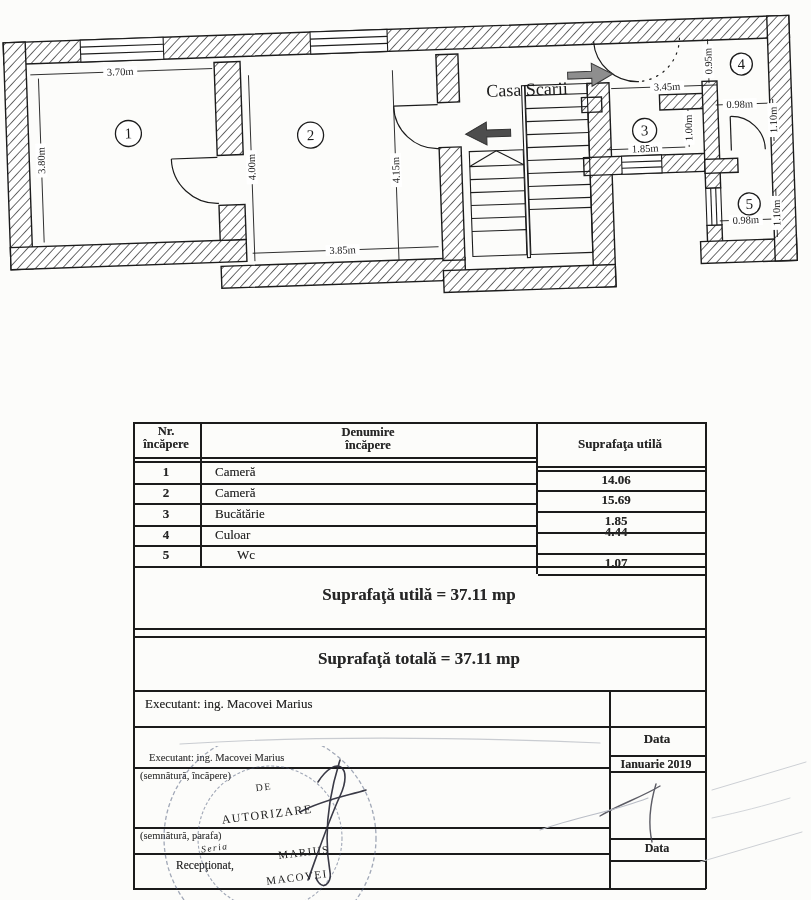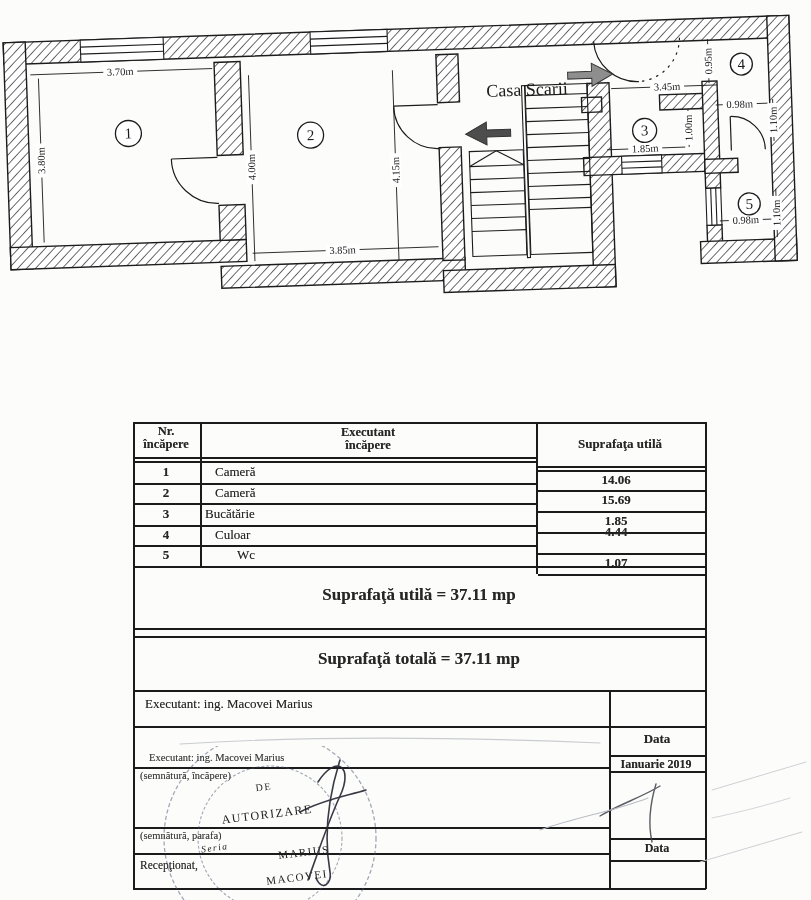--- a/index.html
+++ b/index.html
@@ -9,21 +9,21 @@
   svg text{font-family:"Liberation Serif","DejaVu Serif",serif;fill:#1c1c1c;}
   .dim{font-size:10.5px;}
   .roomnum{font-size:15px;}
   .casa{font-size:18px;}
   
   .hl{position:absolute;height:1.5px;background:#1b1b1b;}
   .vl{position:absolute;width:1.5px;background:#1b1b1b;}
   .t{position:absolute;white-space:nowrap;color:#262626;text-shadow:0 0 .5px rgba(40,40,40,.45);}
   .c{transform:translateX(-50%);font-weight:bold;}
   .fs13{font-size:13px;} .fs14{font-size:17px;} .fs12{font-size:12px;}
-  .fs11{font-size:10.5px;color:#3a3a3a;} .fs115{font-size:11.5px;}
+  .fs11{font-size:10.5px;color:#3a3a3a;} .fs115{font-size:11.5px;margin-left:36px;}
   .hdr{font-size:12.5px;}
   .overlay{position:absolute;left:0;top:0;pointer-events:none;}
 </style>
 </head>
 <body>
 
 <div class="plan-wrap">
 <svg width="790" height="300" viewBox="0 0 790 300">
   <defs>
     <pattern id="hatch" width="6.5" height="6.5" patternUnits="userSpaceOnUse" patternTransform="rotate(45)">
@@ -232,32 +232,32 @@
   <div class="hl" style="left:133px;top:767px;width:477px;"></div>
   <div class="hl" style="left:133px;top:827px;width:477px;"></div>
   <div class="hl" style="left:133px;top:853px;width:477px;"></div>
   <div class="hl" style="left:609px;top:755px;width:97px;"></div>
   <div class="hl" style="left:609px;top:771px;width:97px;"></div>
   <div class="hl" style="left:609px;top:838px;width:97px;"></div>
   <div class="hl" style="left:609px;top:860px;width:97px;"></div>
 
   <div class="t c hdr" style="left:166px;top:424px;">Nr.</div>
   <div class="t c hdr" style="left:166px;top:437px;">încăpere</div>
-  <div class="t c hdr" style="left:368px;top:425px;">Executant</div>
+  <div class="t c hdr" style="left:368px;top:425px;">Denumire</div>
   <div class="t c hdr" style="left:368px;top:438px;">încăpere</div>
   <div class="t c fs13" style="left:620px;top:436px;">Suprafaţa utilă</div>
 
   <div class="t c fs13" style="left:166px;top:464px;">1</div>
   <div class="t fs13" style="left:215px;top:464px;">Cameră</div>
   <div class="t c fs13" style="left:616px;top:472px;">14.06</div>
   <div class="t c fs13" style="left:166px;top:485px;">2</div>
   <div class="t fs13" style="left:215px;top:485px;">Cameră</div>
   <div class="t c fs13" style="left:616px;top:492px;">15.69</div>
   <div class="t c fs13" style="left:166px;top:506px;">3</div>
-  <div class="t fs13" style="left:205px;top:506px;">Bucătărie</div>
+  <div class="t fs13" style="left:215px;top:506px;">Bucătărie</div>
   <div class="t c fs13" style="left:616px;top:513px;">1.85</div>
   <div class="t c fs13" style="left:166px;top:527px;">4</div>
   <div class="t fs13" style="left:215px;top:527px;">Culoar</div>
   <div class="t c fs13" style="left:616px;top:524px;text-align:right;">4.44</div>
   <div class="t c fs13" style="left:166px;top:547px;">5</div>
   <div class="t fs13" style="left:215px;top:547px;margin-left:22px;">Wc</div>
   <div class="t c fs13" style="left:616px;top:555px;">1.07</div>
 
   <div class="t c fs14" style="left:419px;top:585px;">Suprafaţă utilă = 37.11 mp</div>
   <div class="t c fs14" style="left:419px;top:649px;">Suprafaţă totală = 37.11 mp</div>

